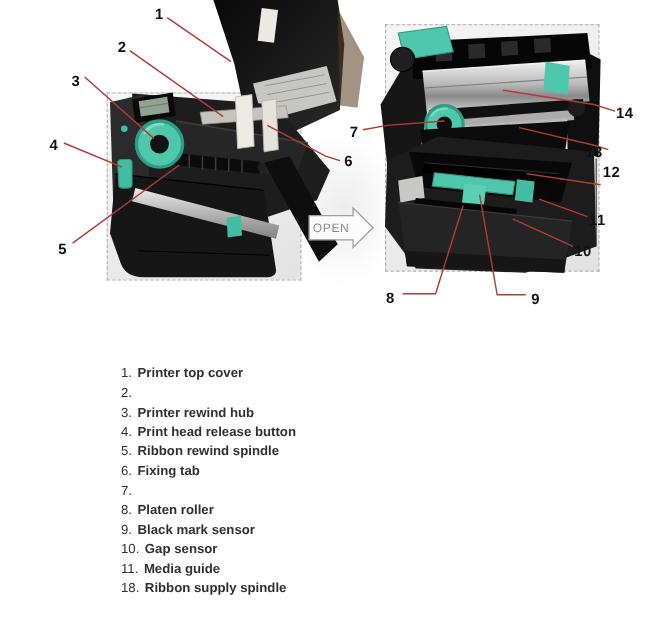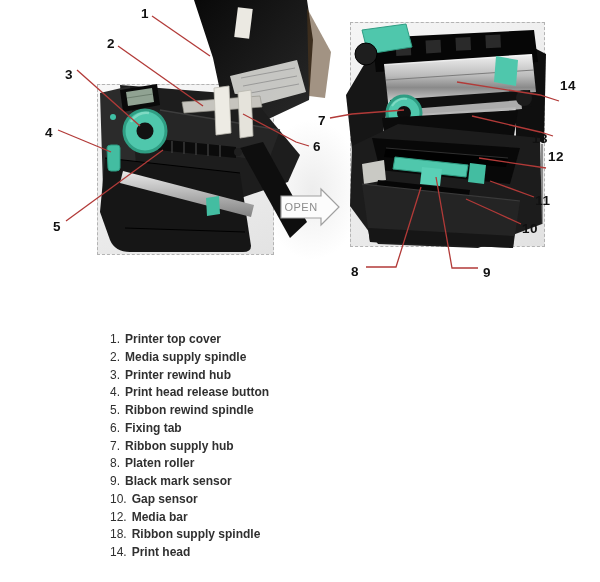--- a/index.html
+++ b/index.html
@@ -182,70 +182,64 @@
     <div class="callout-num" style="left:49px;top:132px">4</div>
     <div class="callout-num" style="left:57px;top:226px">5</div>
     <div class="callout-num" style="left:317px;top:146px">6</div>
     <div class="callout-num" style="left:322px;top:120px">7</div>
     <div class="callout-num" style="left:355px;top:271px">8</div>
     <div class="callout-num" style="left:487px;top:272px">9</div>
     <div class="callout-num" style="left:530px;top:228px">10</div>
     <div class="callout-num" style="left:543px;top:200px">11</div>
     <div class="callout-num" style="left:556px;top:156px">12</div>
     <div class="callout-num" style="left:540px;top:138px">13</div>
-    <div class="callout-num" style="left:568px;top:85px">14</div>
+    <div class="callout-num" style="left:568px;top:103px">14</div>
   </div>
 
   <div class="legend">
     <div class="legend-row">
         <span class="num">1.</span>
         <span class="lbl">Printer top cover</span>
       </div>
     <div class="legend-row">
         <span class="num">2.</span>
-        <span class="lbl">Media supply spindle</span>
       </div>
     <div class="legend-row">
         <span class="num">3.</span>
         <span class="lbl">Printer rewind hub</span>
       </div>
     <div class="legend-row">
         <span class="num">4.</span>
         <span class="lbl">Print head release button</span>
       </div>
     <div class="legend-row">
         <span class="num">5.</span>
         <span class="lbl">Ribbon rewind spindle</span>
       </div>
     <div class="legend-row">
         <span class="num">6.</span>
         <span class="lbl">Fixing tab</span>
       </div>
     <div class="legend-row">
         <span class="num">7.</span>
-        <span class="lbl">Ribbon supply hub</span>
       </div>
     <div class="legend-row">
         <span class="num">8.</span>
         <span class="lbl">Platen roller</span>
       </div>
     <div class="legend-row">
         <span class="num">9.</span>
         <span class="lbl">Black mark sensor</span>
       </div>
     <div class="legend-row">
         <span class="num">10.</span>
         <span class="lbl">Gap sensor</span>
       </div>
     <div class="legend-row">
-        <span class="num">12.</span>
-        <span class="lbl">Media bar</span>
+        <span class="num">11.</span>
+        <span class="lbl">Media guide</span>
       </div>
     <div class="legend-row">
         <span class="num">18.</span>
         <span class="lbl">Ribbon supply spindle</span>
       </div>
-    <div class="legend-row">
-        <span class="num">14.</span>
-        <span class="lbl">Print head</span>
-      </div>
   </div>
 </div>
 
 </body></html>

